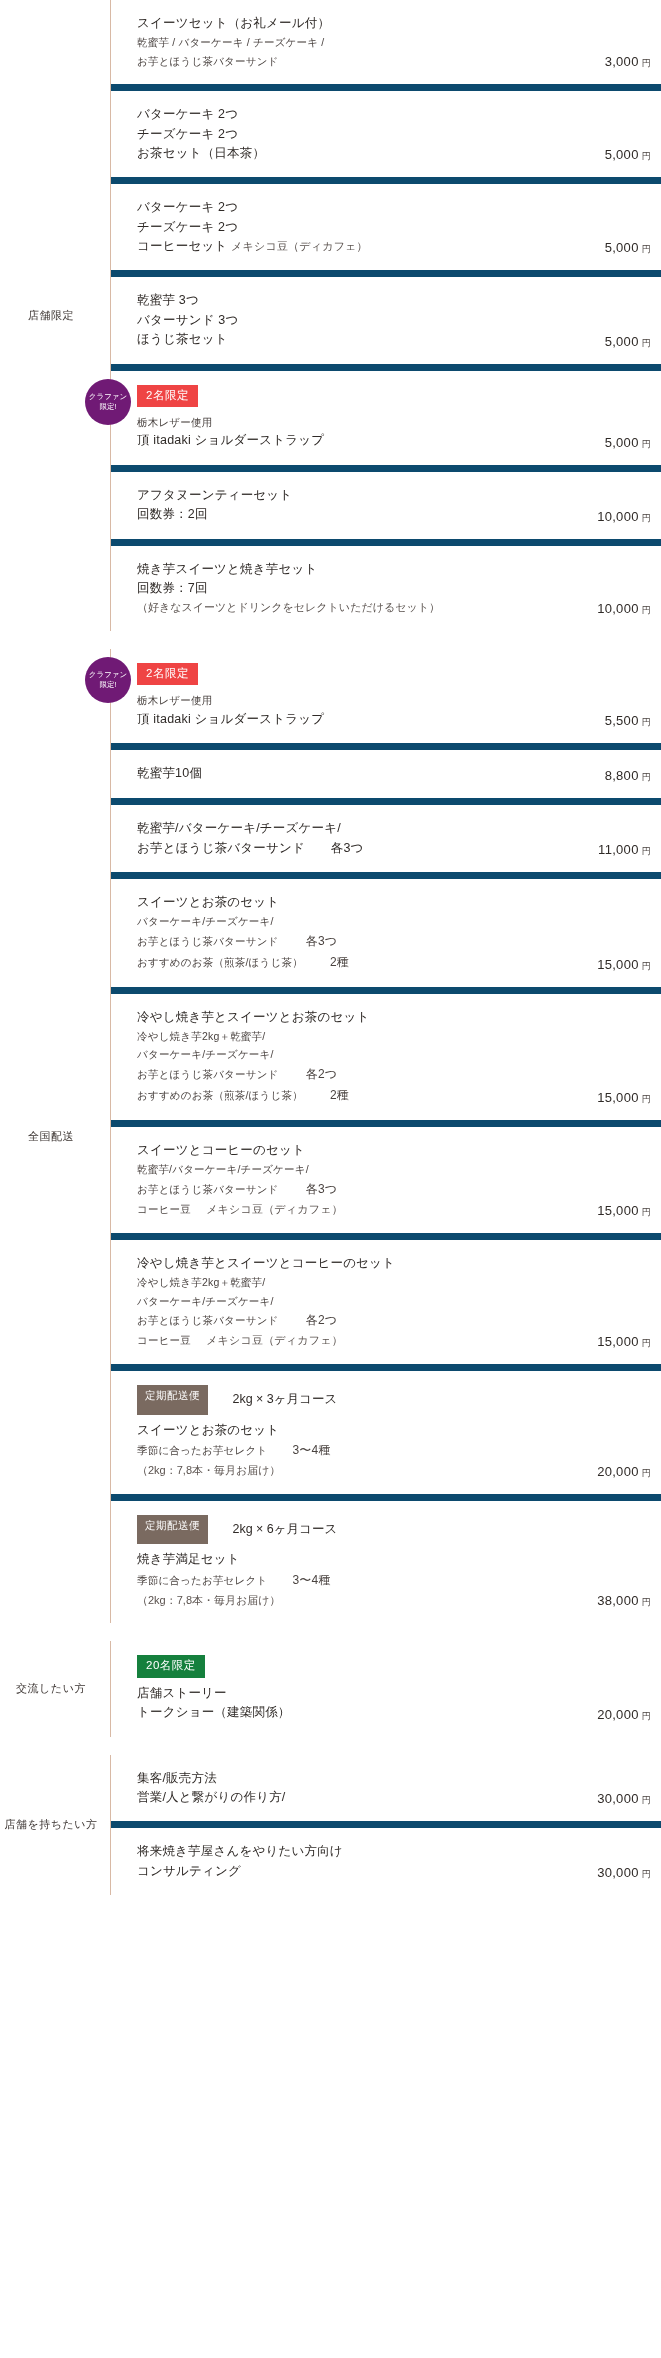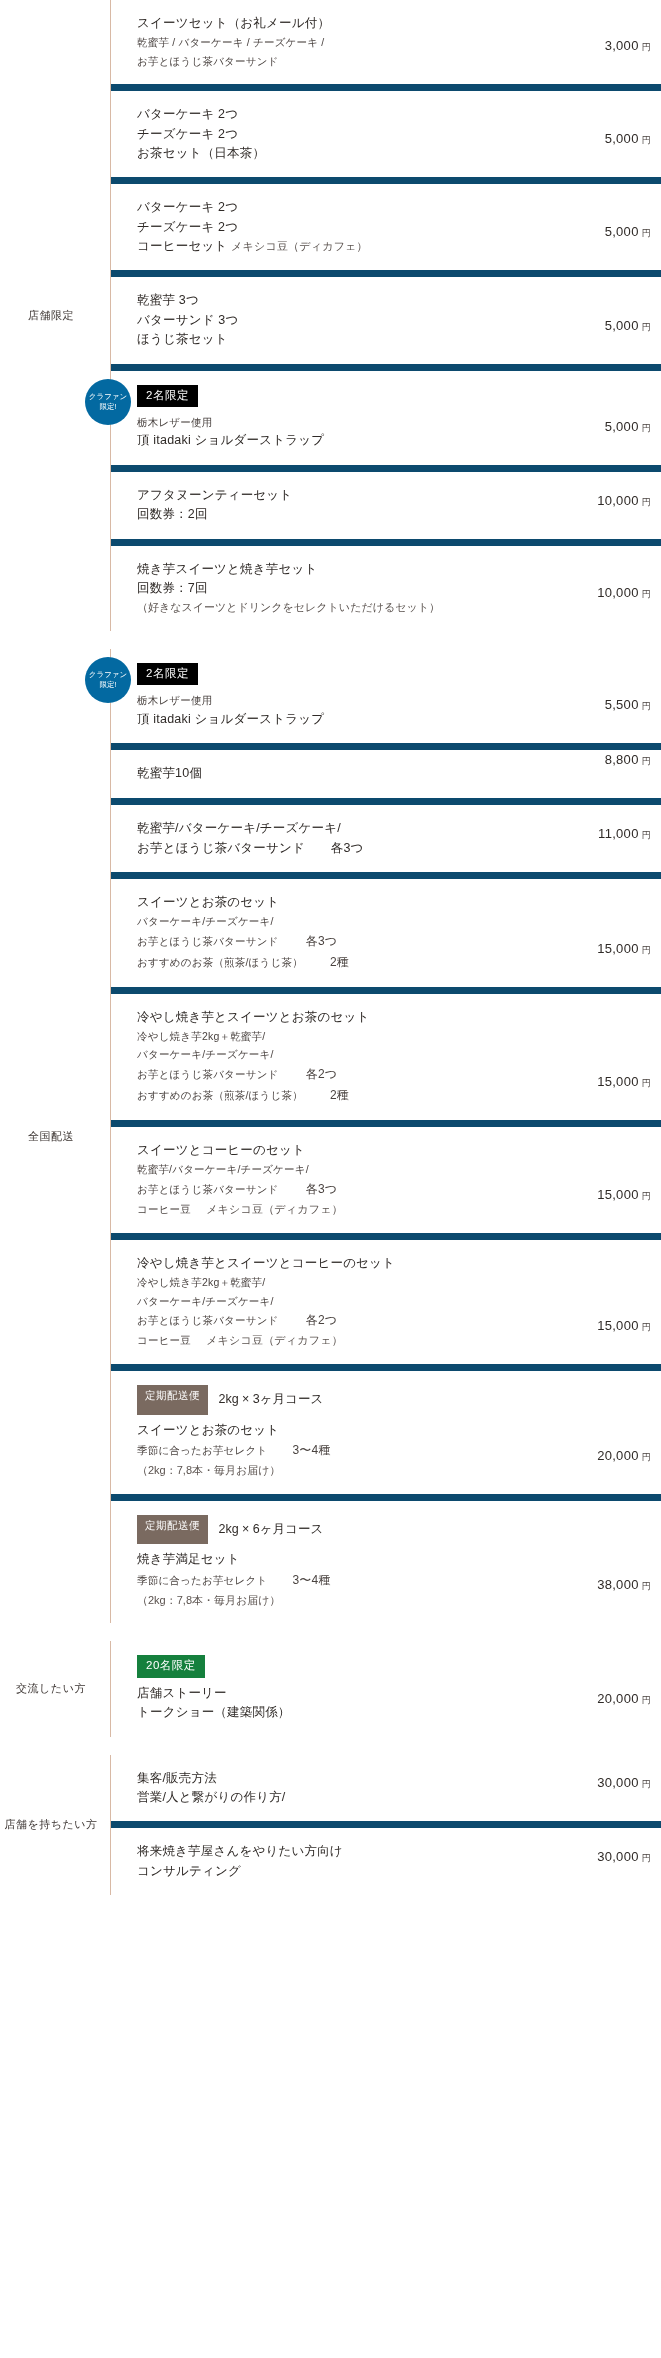--- a/index.html
+++ b/index.html
@@ -56,32 +56,32 @@
     letter-spacing: .2px;
   }
   .sub .qty { font-size: 12px; }
   .note { font-size: 11px; color: #5a524e; line-height: 1.7; }
   .inlinesmall { font-size: 11px; color: #5a524e; }
 
   
   .price {
     position: absolute;
     right: 10px;
-    bottom: 16px;
+    bottom: 0;
     font-size: 13px;
     color: #2f2a27;
     white-space: nowrap;
     letter-spacing: .3px;
   }
   .price .yen { font-size: 9px; margin-left: 3px; color: #4a4340; }
 
   
   .limit-badge {
     display: inline-block;
-    background: #000000;
+    background: #ef4444;
     color: #ffffff;
     font-size: 11.5px;
     line-height: 1;
     padding: 5px 9px 6px;
     margin-bottom: 6px;
     letter-spacing: .5px;
   }
   .limit-badge.cream { background: #15803d; }
 
   
@@ -91,34 +91,34 @@
     color: #fff;
     font-size: 10.5px;
     line-height: 1;
     padding: 5px 8px 14px;
     letter-spacing: .5px;
     vertical-align: middle;
   }
   .deliv-line { margin-bottom: 6px; }
   .deliv-line .course {
     font-size: 12.5px;
-    margin-left: 6px;
+    margin-left: 20px;
     vertical-align: middle;
     color: #2f2a27;
   }
 
   
   .cf-stamp {
     position: absolute;
     left: -26px;
     top: 8px;
     width: 46px;
     height: 46px;
     border-radius: 50%;
-    background: #0369a1;
+    background: #701a75;
     color: #fff;
     font-size: 7.5px;
     line-height: 1.3;
     display: flex;
     flex-direction: column;
     align-items: center;
     justify-content: center;
     text-align: center;
     letter-spacing: 0;
   }

